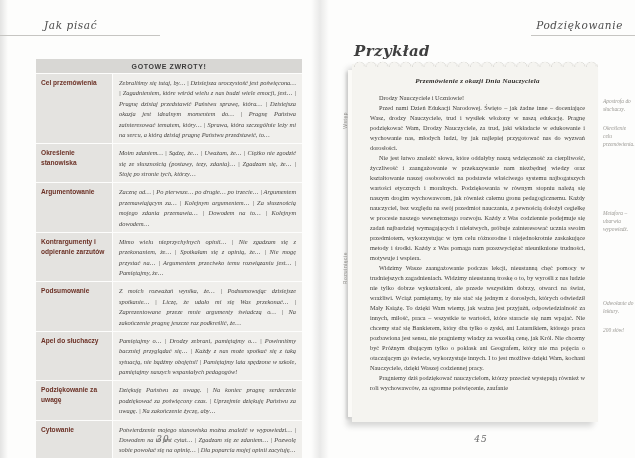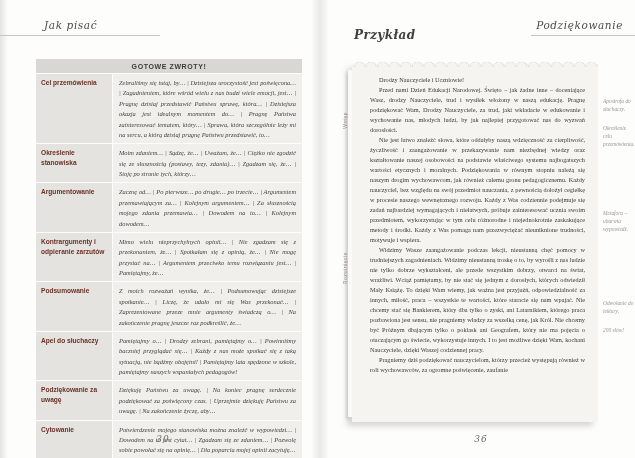--- a/index.html
+++ b/index.html
@@ -54,23 +54,23 @@
   .page-num{
     position:absolute;bottom:14px;width:40px;text-align:center;
     font-family:"DejaVu Serif", serif;font-style:italic;
     font-size:9px;color:#6b6b6b;letter-spacing:1px;
   }
   .pn-left{left:143px;}
   .pn-right{left:143px;}
 
   
   .section-title{
-    position:absolute;left:36px;top:28px;
+    position:absolute;left:36px;top:42px;
     font-family:"DejaVu Serif", serif;font-style:italic;font-weight:bold;
-    font-size:12px;color:#3f3f3f;letter-spacing:0.4px;
+    font-size:15px;color:#3f3f3f;letter-spacing:0.4px;
   }
   .paper{
     position:absolute;left:34px;top:64px;width:246px;height:358px;
     background:#f5f4f0;box-sizing:border-box;
     padding:11px 13px 8px 18px;
     box-shadow:-5px 4px 6px rgba(0,0,0,0.16);
   }
   .paper::before{ 
     content:"";position:absolute;left:-4px;top:6px;width:4px;height:97%;
     background:#fbfaf7;box-shadow:-2px 2px 3px rgba(0,0,0,0.12);
@@ -150,20 +150,21 @@
   </div>
 
   <div class="page page-right">
     <span class="running-head rh-right">Podziękowanie</span>
     <div class="head-rule rule-right"></div>
 
     <div class="section-title">Przykład</div>
 
     <div class="paper">
       <div class="scallops"></div>
+      <div class="speech-title">Przemówienie z okazji Dnia Nauczyciela</div>
       <div class="speech-body" id="speech-body">
           <p>Drodzy Nauczyciele i Uczniowie!</p>
           <p>Przed nami Dzień Edukacji Narodowej. Święto – jak żadne inne – doceniające Wasz, drodzy Nauczyciele, trud i wysiłek włożony w naszą edukację. Pragnę podziękować Wam, Drodzy Nauczyciele, za trud, jaki wkładacie w edukowanie i wychowanie nas, młodych ludzi, by jak najlepiej przygotować nas do wyzwań dorosłości.</p>
           <p>Nie jest łatwo znaleźć słowa, które oddałyby naszą wdzięczność za cierpliwość, życzliwość i zaangażowanie w przekazywanie nam niezbędnej wiedzy oraz kształtowanie naszej osobowości na podstawie właściwego systemu najbogatszych wartości etycznych i moralnych. Podziękowania w równym stopniu należą się naszym drogim wychowawcom, jak również całemu gronu pedagogicznemu. Każdy nauczyciel, bez względu na swój przedmiot nauczania, z pewnością dołożył cegiełkę w procesie naszego wewnętrznego rozwoju. Każdy z Was codziennie podejmuje się zadań najbardziej wymagających i niełatwych, próbuje zainteresować ucznia swoim przedmiotem, wykorzystując w tym celu różnorodne i niejednokrotnie zaskakujące metody i środki. Każdy z Was pomaga nam przezwyciężać nieuniknione trudności, motywuje i wspiera.</p>
           <p>Widzimy Wasze zaangażowanie podczas lekcji, nieustanną chęć pomocy w trudniejszych zagadnieniach. Widzimy nieustanną troskę o to, by wyrośli z nas ludzie nie tylko dobrze wykształceni, ale przede wszystkim dobrzy, otwarci na świat, wrażliwi. Wciąż pamiętamy, by nie stać się jednym z dorosłych, których odwiedził Mały Książę. To dzięki Wam wiemy, jak ważna jest przyjaźń, odpowiedzialność za innych, miłość, praca – wszystkie te wartości, które staracie się nam wpajać. Nie chcemy stać się Bankierem, który dba tylko o zyski, ani Latarnikiem, którego praca pozbawiona jest sensu, nie pragniemy władzy za wszelką cenę, jak Król. Nie chcemy być Próżnym dbającym tylko o poklask ani Geografem, który nie ma pojęcia o otaczającym go świecie, wykorzystuje innych. I to jest możliwe dzięki Wam, kochani Nauczyciele, dzięki Waszej codziennej pracy.</p>
           <p>Pragniemy dziś podziękować nauczycielom, którzy przecież występują również w roli wychowawców, za ogromne poświęcenie, zaufanie</p>
         </div>
     </div>
 
     <div id="side-labels">
@@ -171,15 +172,15 @@
         <span class="side-label" style="left: 24px; top: 252px;">Rozwinięcie</span>
       </div>
     <div id="margin-notes">
         <div class="margin-note" style="top: 98px;">Apostrofa do słuchaczy.</div>
         <div class="margin-note" style="top: 125px;">Określenie celu przemówienia.</div>
         <div class="margin-note" style="top: 210px;">Metafora – ubarwia wypowiedź.</div>
         <div class="margin-note" style="top: 300px;">Odwołanie do lektury.</div>
         <div class="margin-note" style="top: 327px;">200 słów!</div>
       </div>
 
-    <div class="page-num pn-right">36</div>
+    <div class="page-num pn-right">45</div>
   </div>
 </div>
 
 </body></html>

